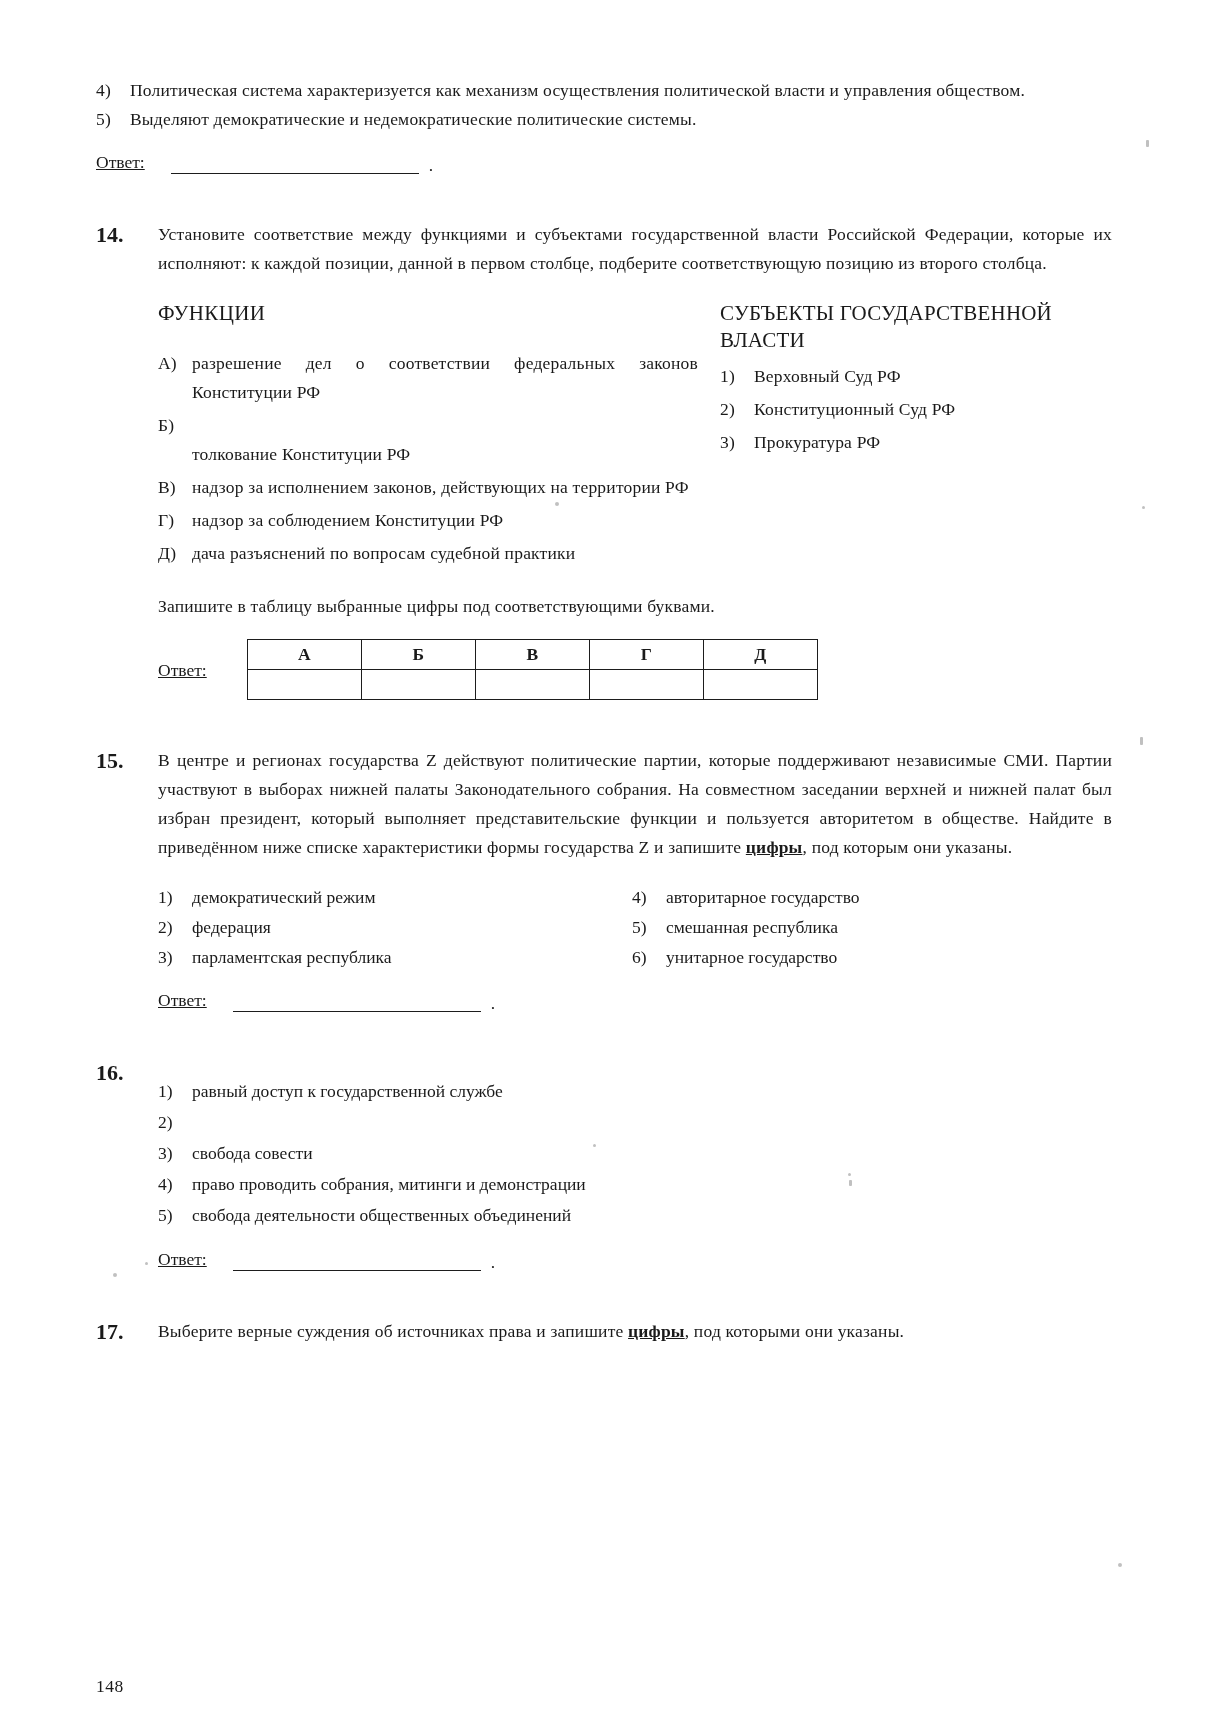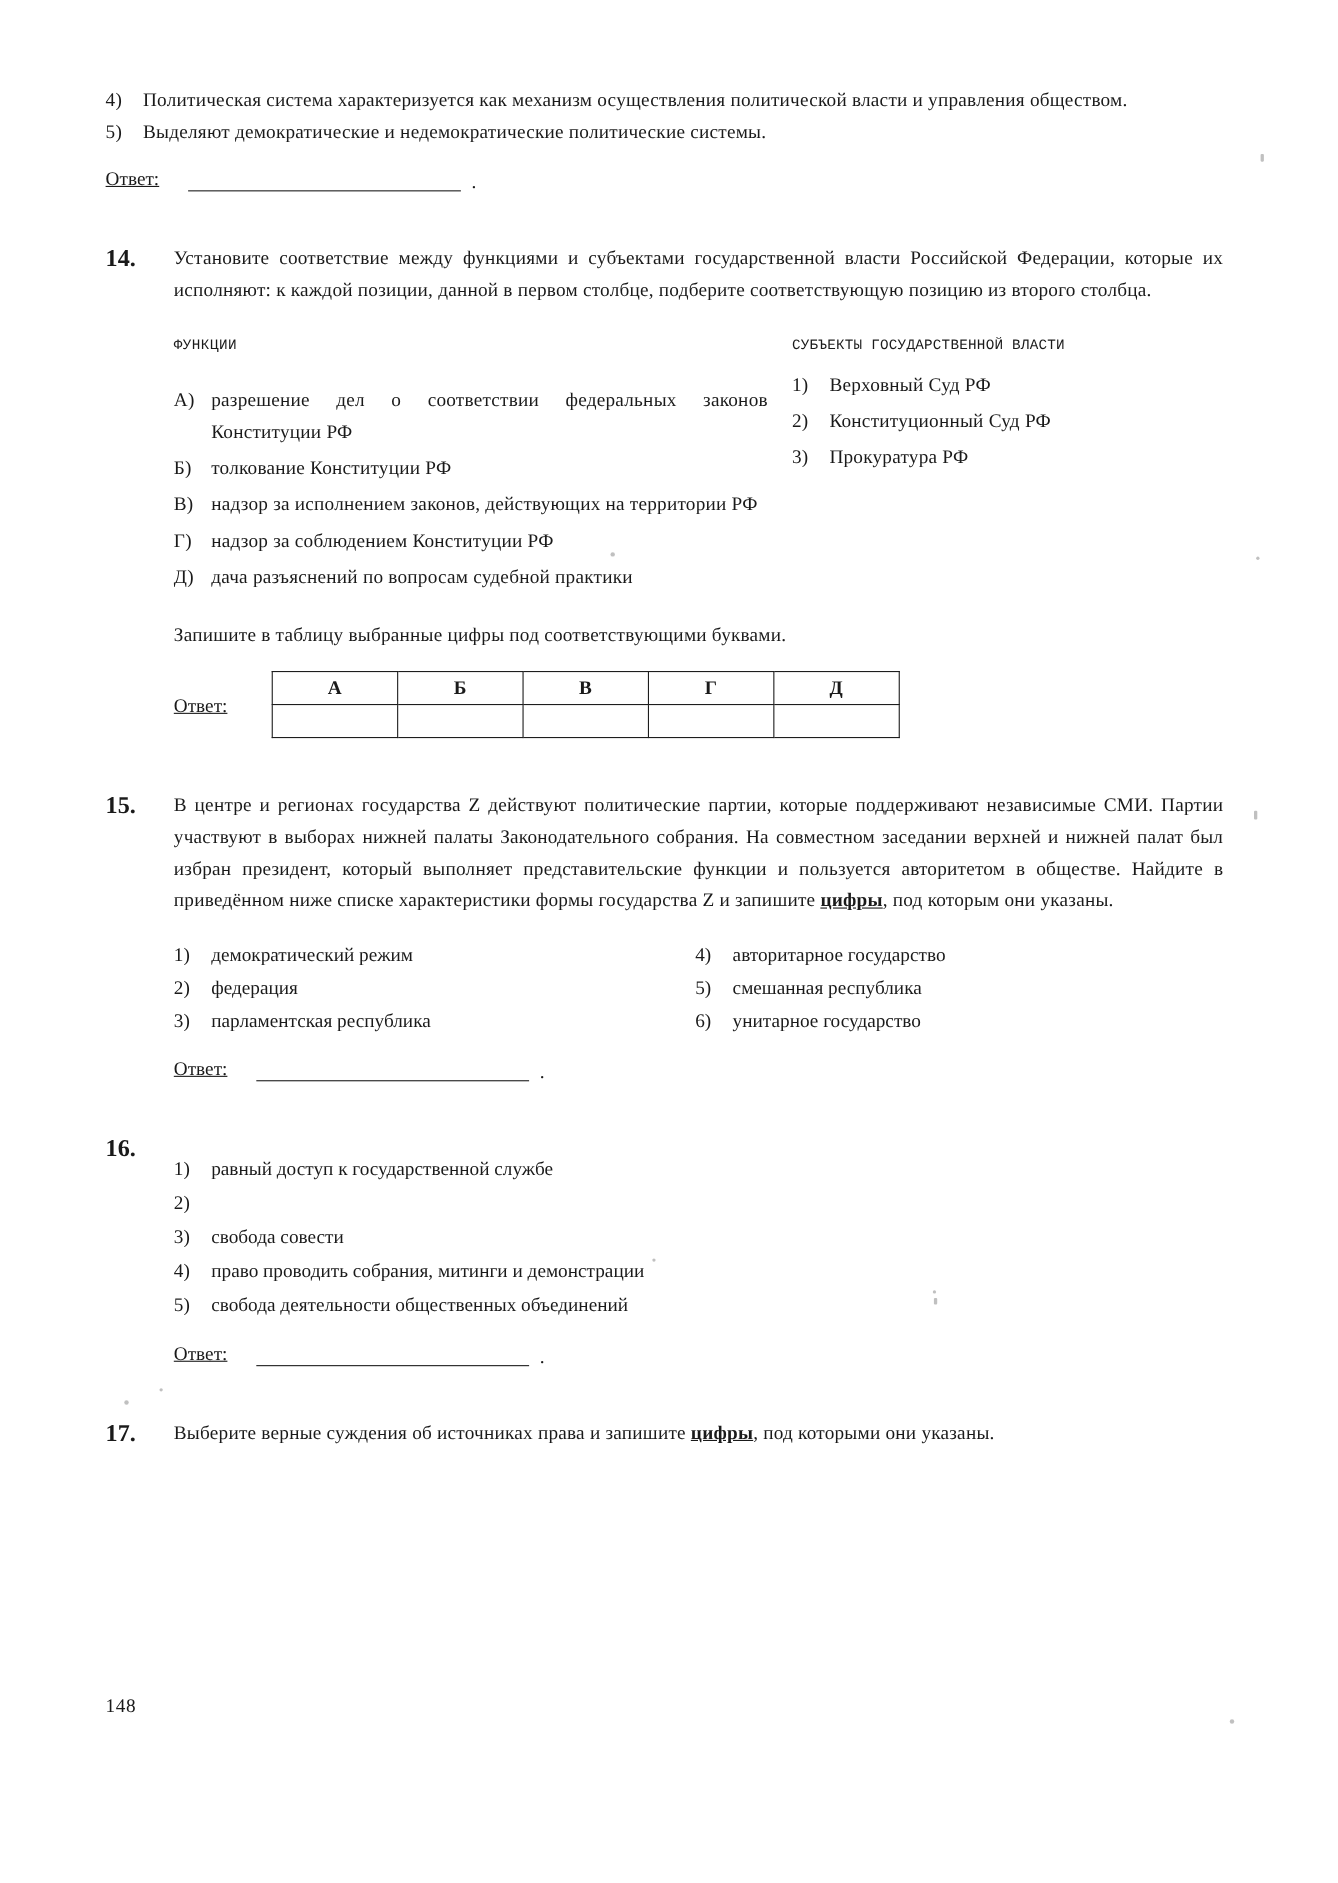--- a/index.html
+++ b/index.html
@@ -101,24 +101,23 @@
   }
   .col-left {
     width: 540px;
     flex: 0 0 auto;
   }
   .col-right {
     flex: 1 1 auto;
     padding-left: 22px;
   }
   .col-head {
-    font-size: 13px;
+    font-size: 21px;
     line-height: 27px;
     letter-spacing: 0.4px;
-    font-family: Liberation Mono, monospace;
   }
   .col-head.right {
     letter-spacing: 0.2px;
   }
   .item {
     display: flex;
     align-items: flex-start;
     margin-top: 12px;
   }
   .item .lbl {
@@ -180,21 +179,21 @@
 
   
   .opt-list { margin-top: 18px; }
   .opt-list .opt { line-height: 31px; }
 
   .spacer-lg { height: 46px; }
 
   .page-num {
     position: absolute;
     left: 96px;
-    top: 1540px;
+    top: 1676px;
     font-size: 17.5px;
     letter-spacing: 0.5px;
   }
 
   
   .speck {
     position: absolute;
     background: #8d8d8d;
     border-radius: 50%;
     opacity: .55;
@@ -245,21 +244,21 @@
 
         <div class="cols">
           <div class="col-left">
             <div class="col-head">ФУНКЦИИ</div>
             <div class="item txt" style="margin-top:22px;">
               <div class="lbl">А)</div>
               <div class="val">разрешение дел о соответствии федеральных законов Конституции РФ</div>
             </div>
             <div class="item txt tight">
               <div class="lbl">Б)</div>
-              <div class="val" style="text-align:left;">толкование Конституции РФ</div>
+              <div class="val" style="text-align:left;margin-top:29px;">толкование Конституции РФ</div>
             </div>
             <div class="item txt tight">
               <div class="lbl">В)</div>
               <div class="val">надзор за исполнением законов, действующих на территории РФ</div>
             </div>
             <div class="item txt tight">
               <div class="lbl">Г)</div>
               <div class="val" style="text-align:left;">надзор за соблюдением Конституции РФ</div>
             </div>
             <div class="item txt tight">

